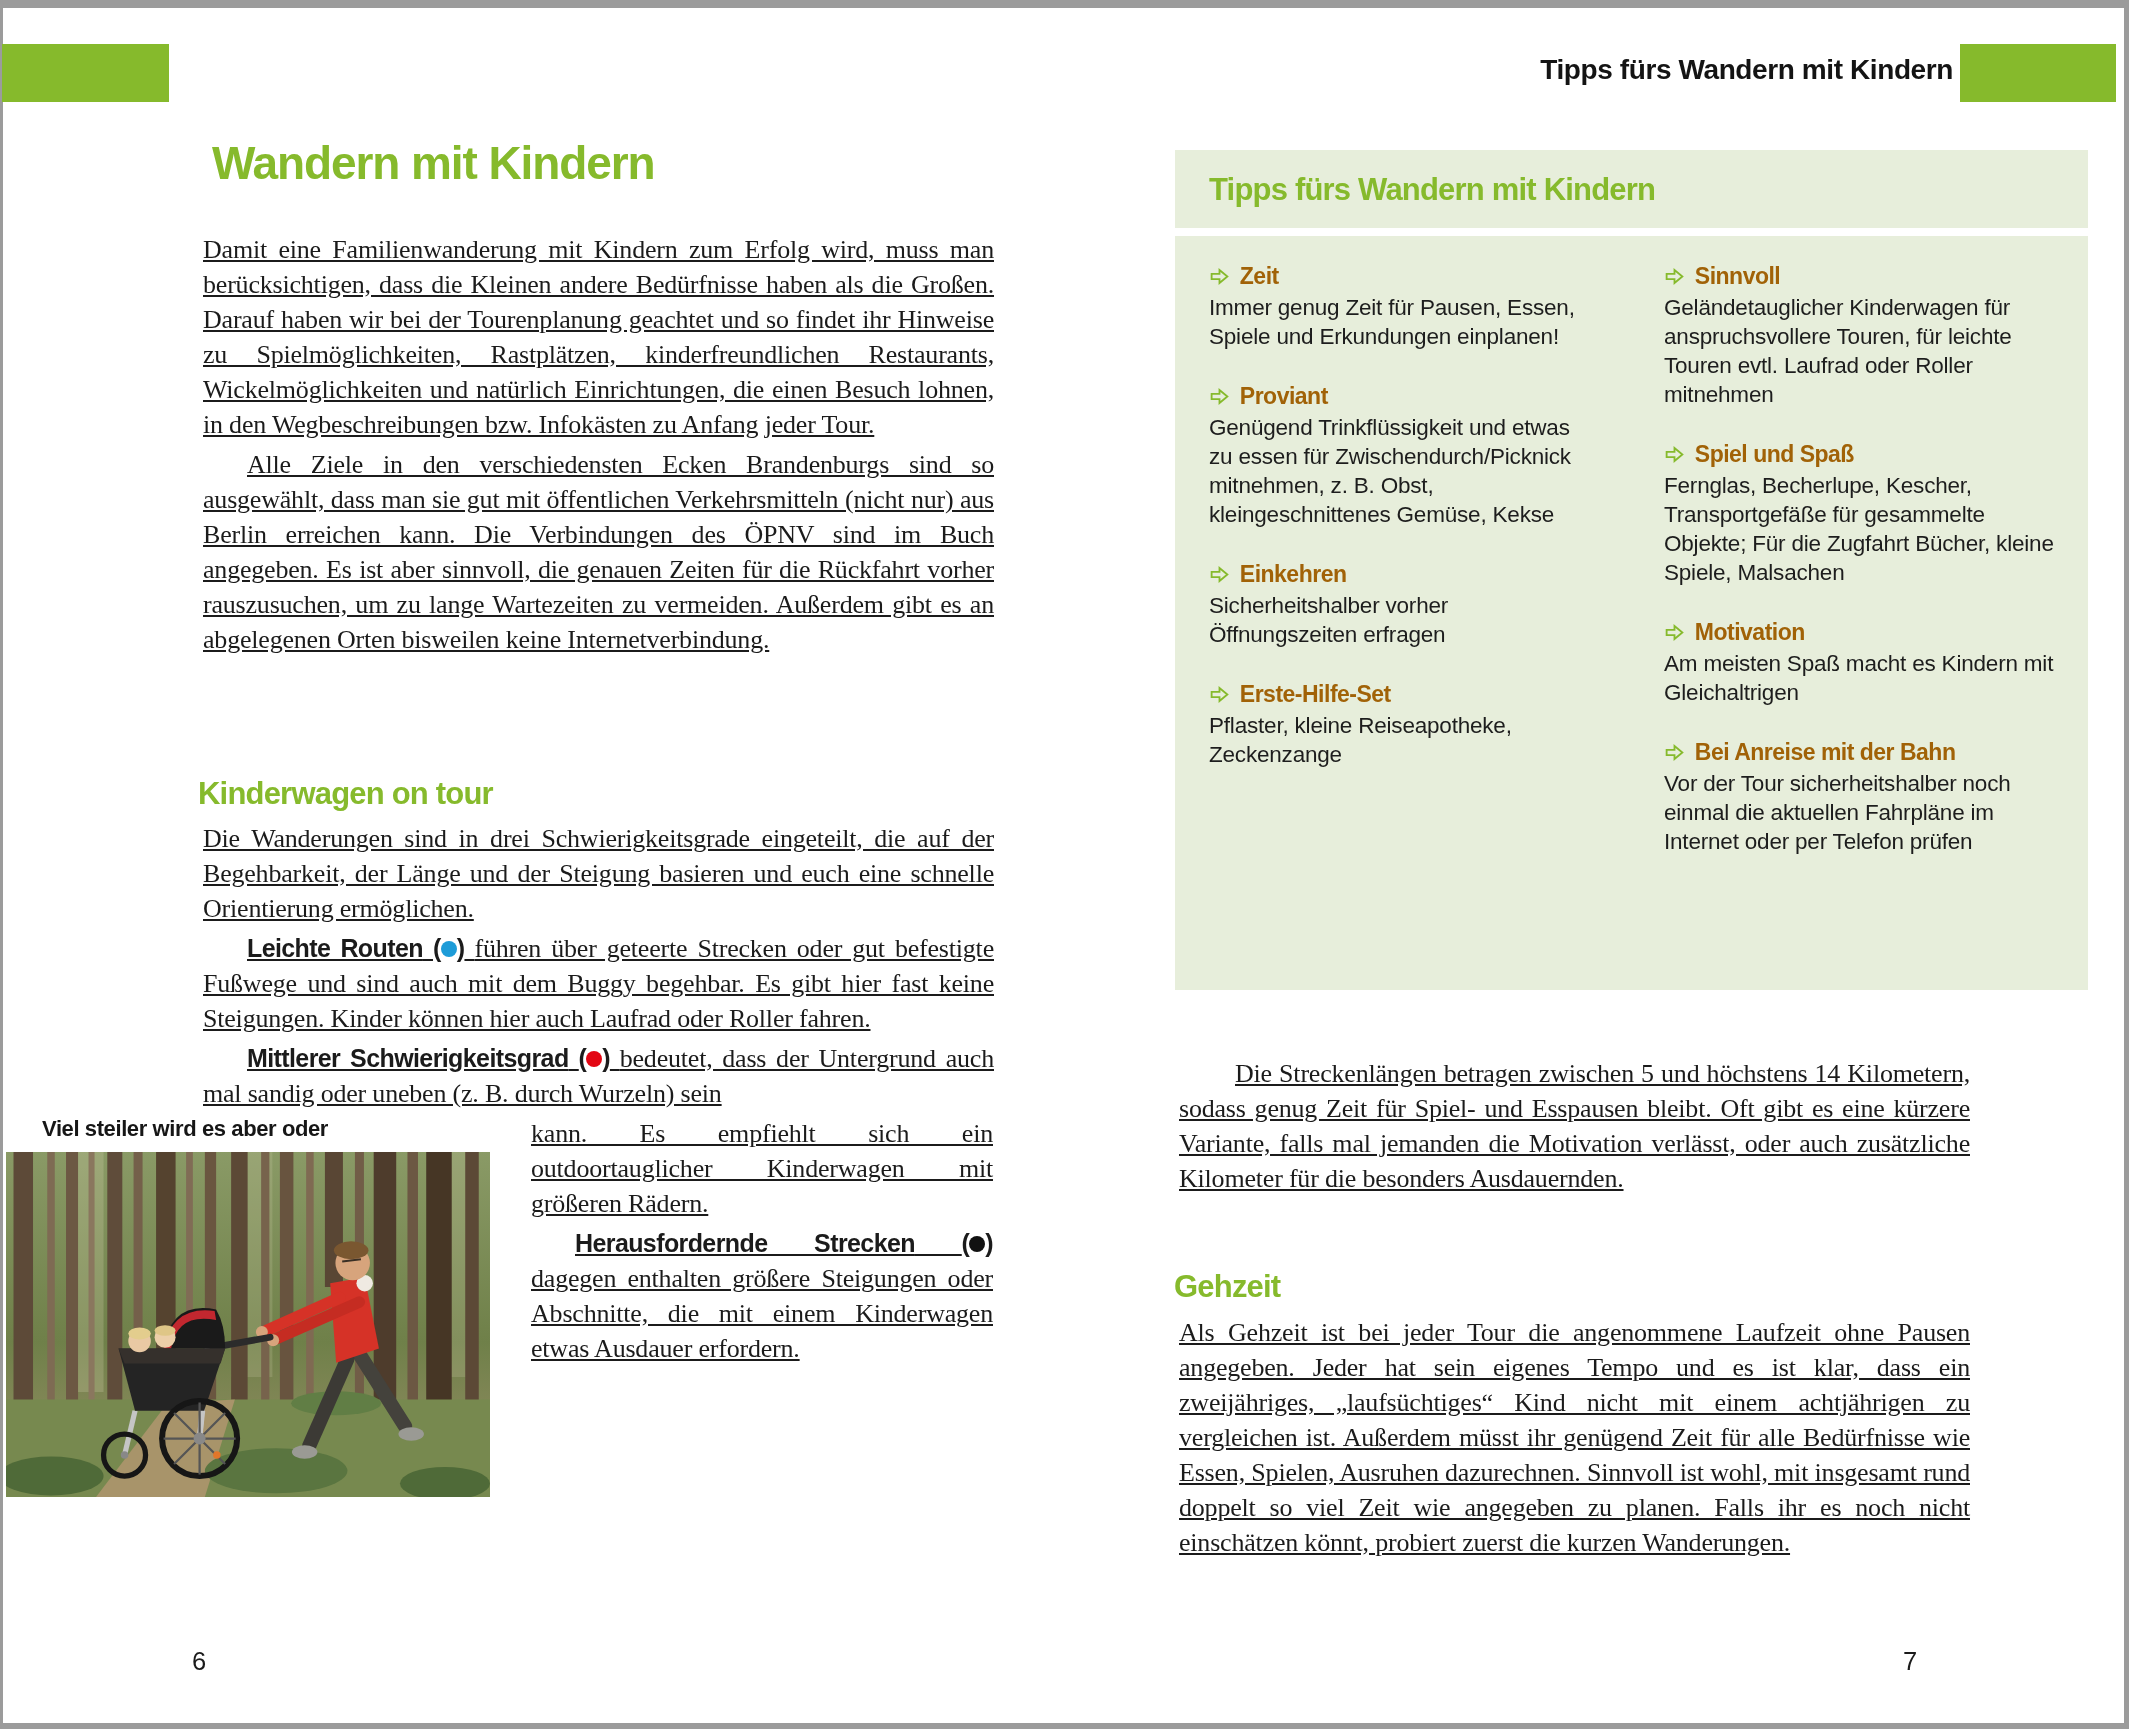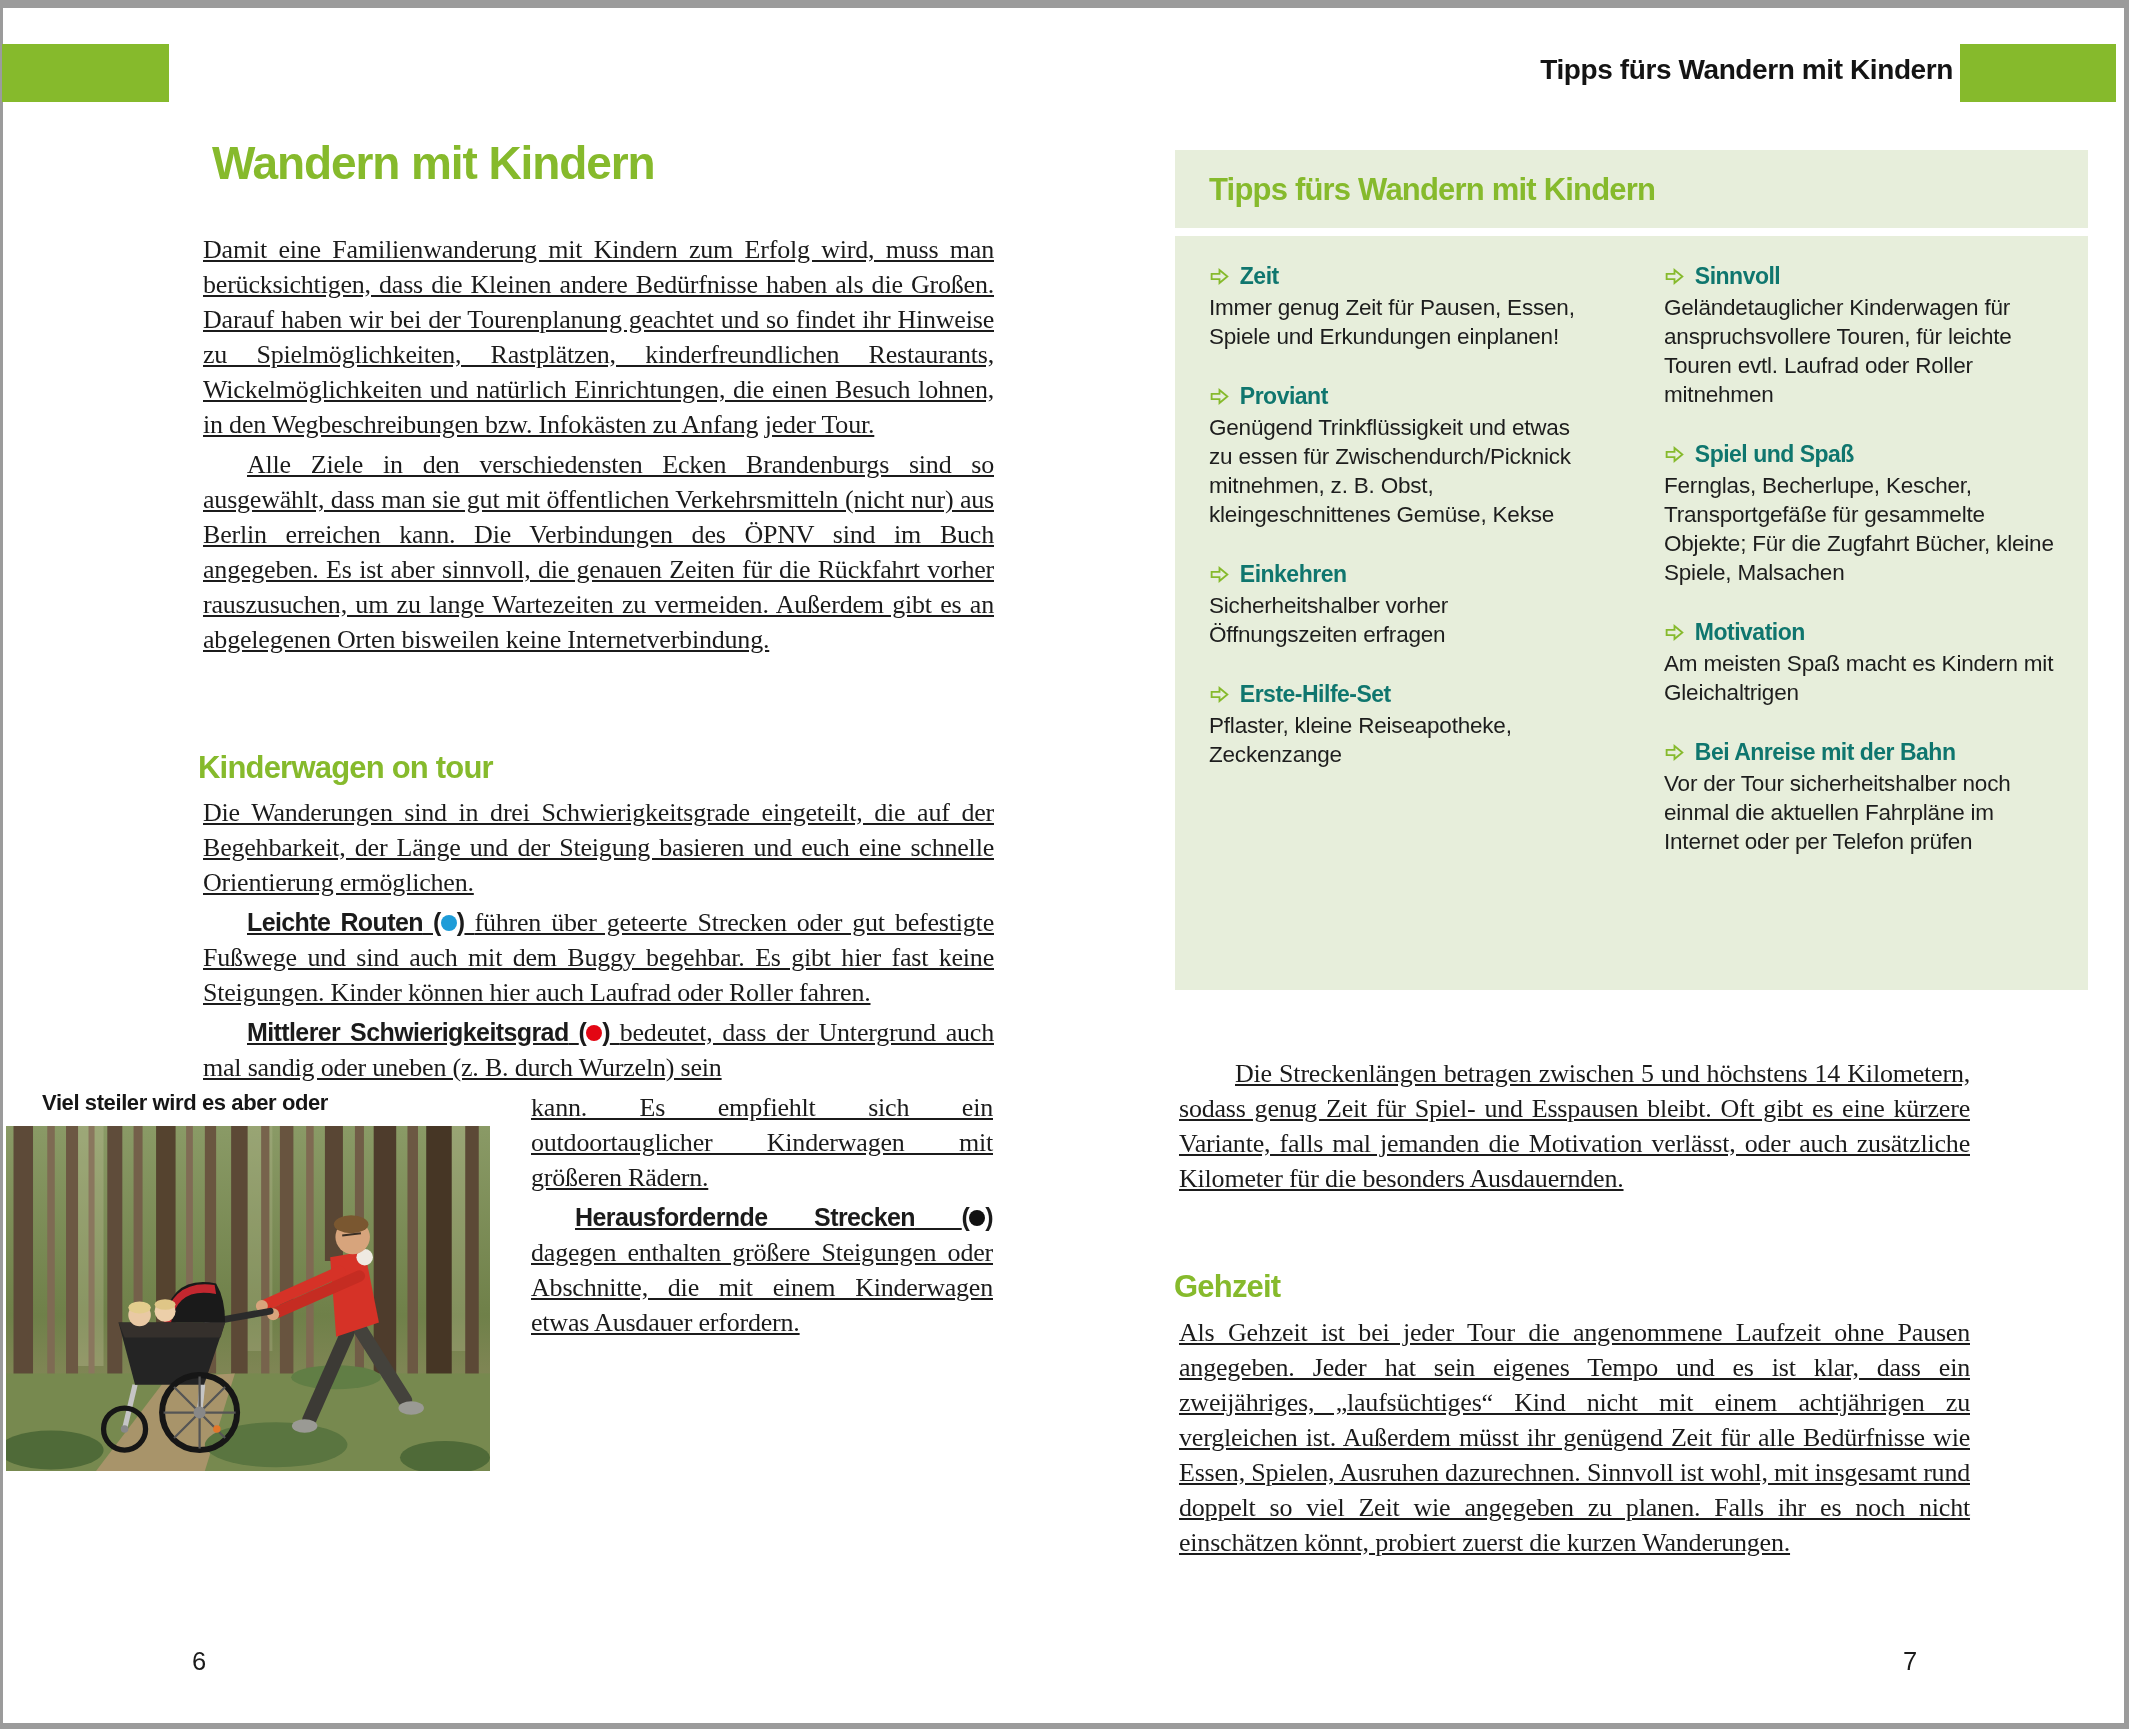--- a/index.html
+++ b/index.html
@@ -27,21 +27,21 @@
   p{margin:5px;text-decoration:underline;}
   .body-text{
     font-family:"Liberation Serif", serif;
     font-size:26px;line-height:35px;text-align:justify;letter-spacing:-0.2px;color:#1b1b1b;
   }
   .indent{text-indent:44px;}
   .indent75{text-indent:56px;}
   .sec-head{
     margin:0;font-size:31px;font-weight:bold;color:#86ba2c;letter-spacing:-0.8px;line-height:33px;
   }
-  .left-flow .sec-head{margin-top:94px;margin-bottom:10.5px;}
+  .left-flow .sec-head{margin-top:120px;margin-bottom:10.5px;}
   .right-flow .sec-head{margin-top:74px;margin-bottom:12px;}
   .lead-b{
     font-family:"Liberation Sans", sans-serif;font-weight:bold;
     font-size:25px;letter-spacing:-0.6px;
   }
   .dot{display:inline-block;width:16px;height:16px;border-radius:50%;vertical-align:-0.8px;}
   .dot.blue{background:#1e9cd8;}
   .dot.red{background:#e30613;}
   .dot.black{background:#111111;}
   .pdot{display:inline-block;width:7.5px;height:7.5px;border-radius:50%;background:#e6007e;margin:0 1.5px;vertical-align:3px;}
@@ -62,21 +62,21 @@
     margin-bottom:7.5px;
   }
   .tips-body{
     background:#e7eedb;height:754px;box-sizing:border-box;
     padding:27px 34px 0 34px;display:flex;gap:65px;
   }
   .tips-col{width:391px;display:flex;flex-direction:column;}
   .tip{margin-bottom:32px;}
   .tip-title-row{display:flex;align-items:center;gap:9.8px;}
   .arrow-icon{width:21px;height:21px;flex:0 0 auto;}
-  .tip-title{font-size:23px;font-weight:bold;letter-spacing:-0.5px;color:#0f766e;}
+  .tip-title{font-size:23px;font-weight:bold;letter-spacing:-0.5px;color:#a16207;}
   .tip-text{
     margin-top:3px;font-size:22.5px;line-height:29px;letter-spacing:-0.2px;color:#1d1d1d;
   }
 </style>
 </head>
 <body>
 
 <div class="sheet"></div>
 
 <div class="green-block left"></div>

